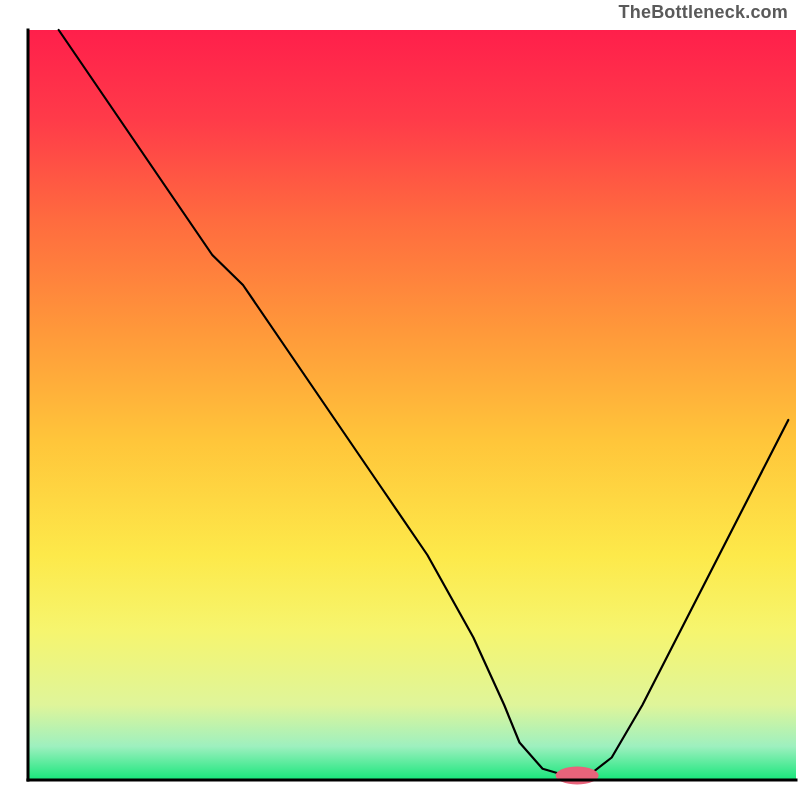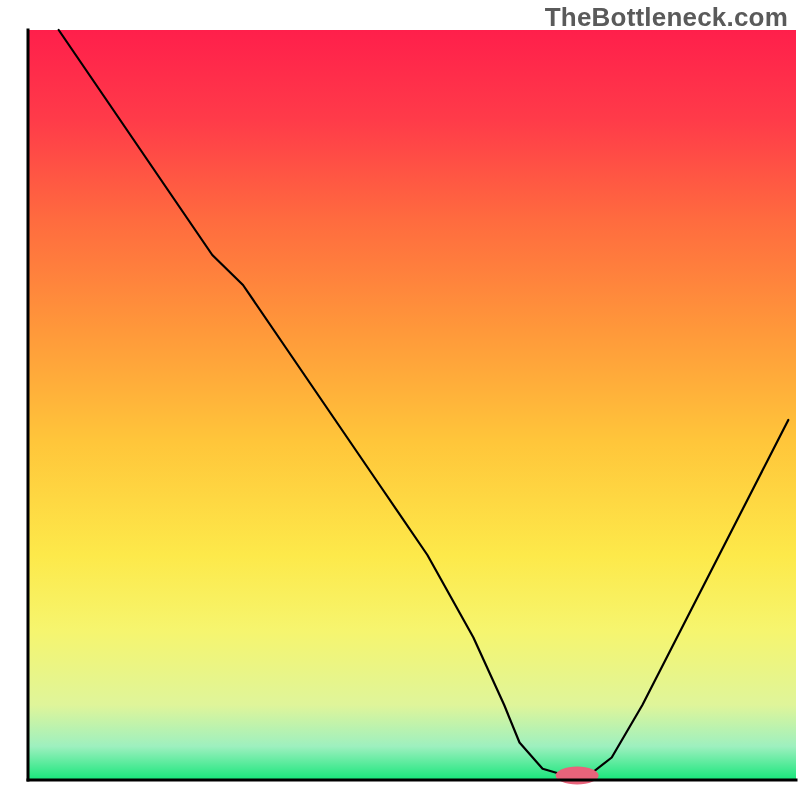--- a/index.html
+++ b/index.html
@@ -8,21 +8,21 @@
     width: 800px;
     height: 800px;
     font-family: Arial, Helvetica, sans-serif;
     background: #ffffff;
     position: relative;
   }
   .watermark {
     position: absolute;
     top: 2px;
     right: 12px;
-    font-size: 26px;
+    font-size: 18px;
     font-weight: 600;
     color: #5a5a5a;
     letter-spacing: 0.2px;
     z-index: 10;
   }
   .chart {
     position: absolute;
     left: 0;
     top: 0;
     width: 800px;

